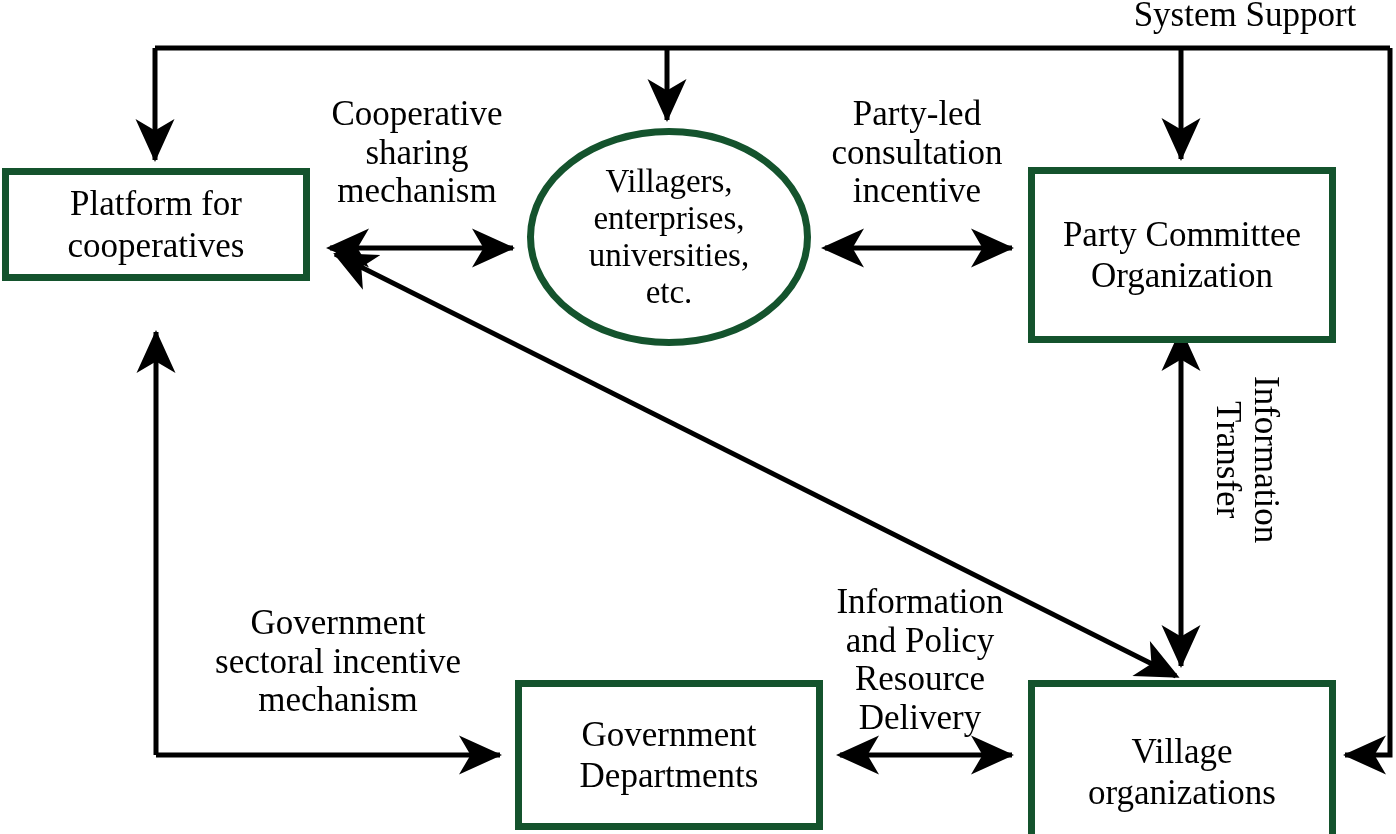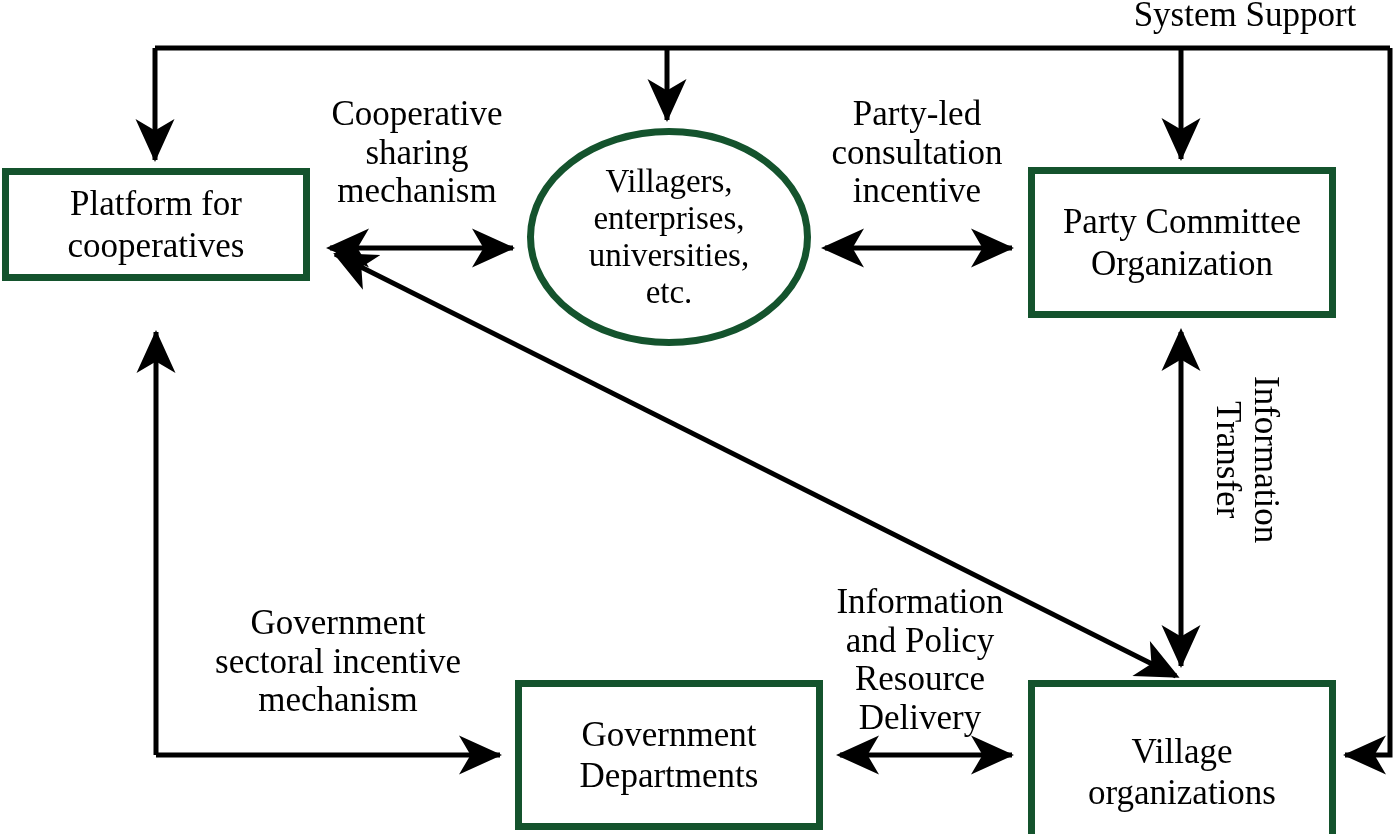--- a/index.html
+++ b/index.html
@@ -115,21 +115,21 @@
 cooperatives</span>
   </div>
 
   <div class="node ellipse" style="left:527px; top:128px; width:284px; height:218px;">
     <span style="white-space:pre-line;">Villagers,
 enterprises,
 universities,
 etc.</span>
   </div>
 
-  <div class="node" style="left:1028px; top:167px; width:308px; height:151px;">
+  <div class="node" style="left:1028px; top:167px; width:308px; height:176px;">
     <span style="white-space:pre-line;">Party Committee
 Organization</span>
   </div>
 
   <div class="node" style="left:515px; top:680px; width:308px; height:150px;">
     <span style="white-space:pre-line;">Government
 Departments</span>
   </div>
 
   <div class="node" style="left:1028px; top:680px; width:308px; height:184px;font-family:Liberation Serif, serif;">

